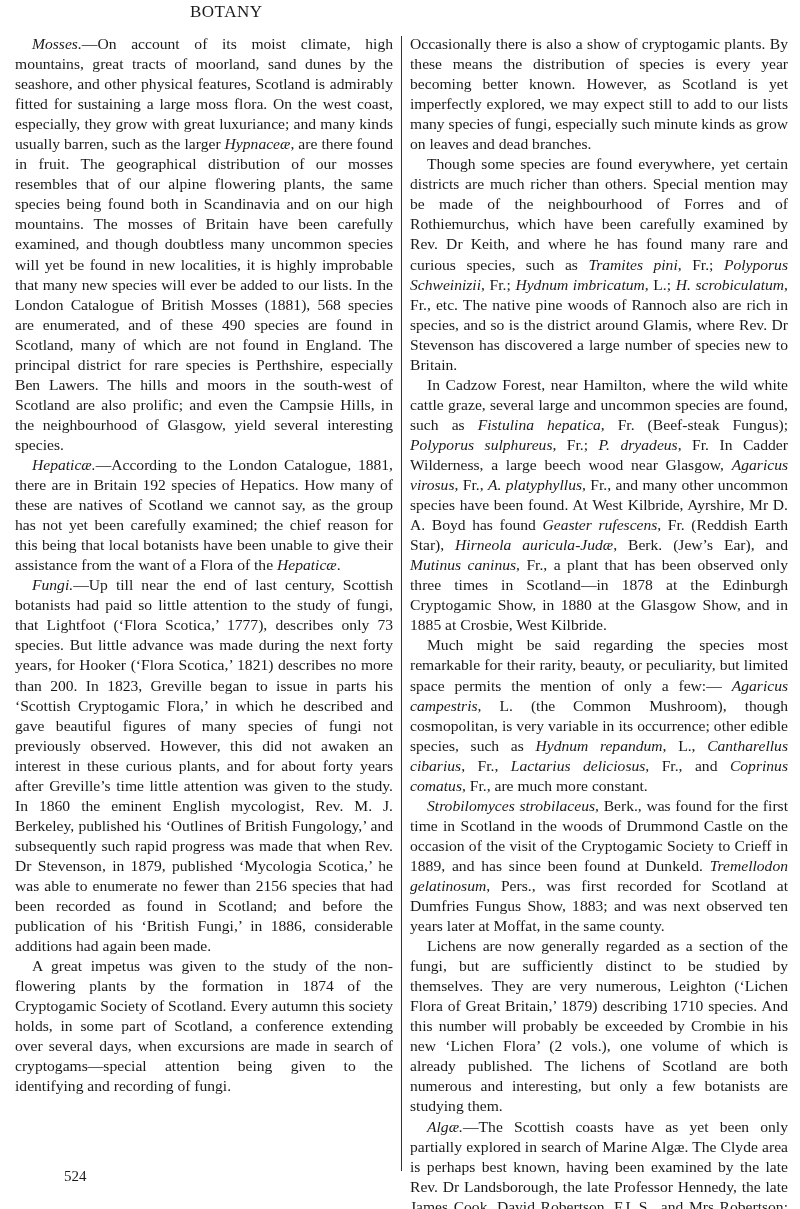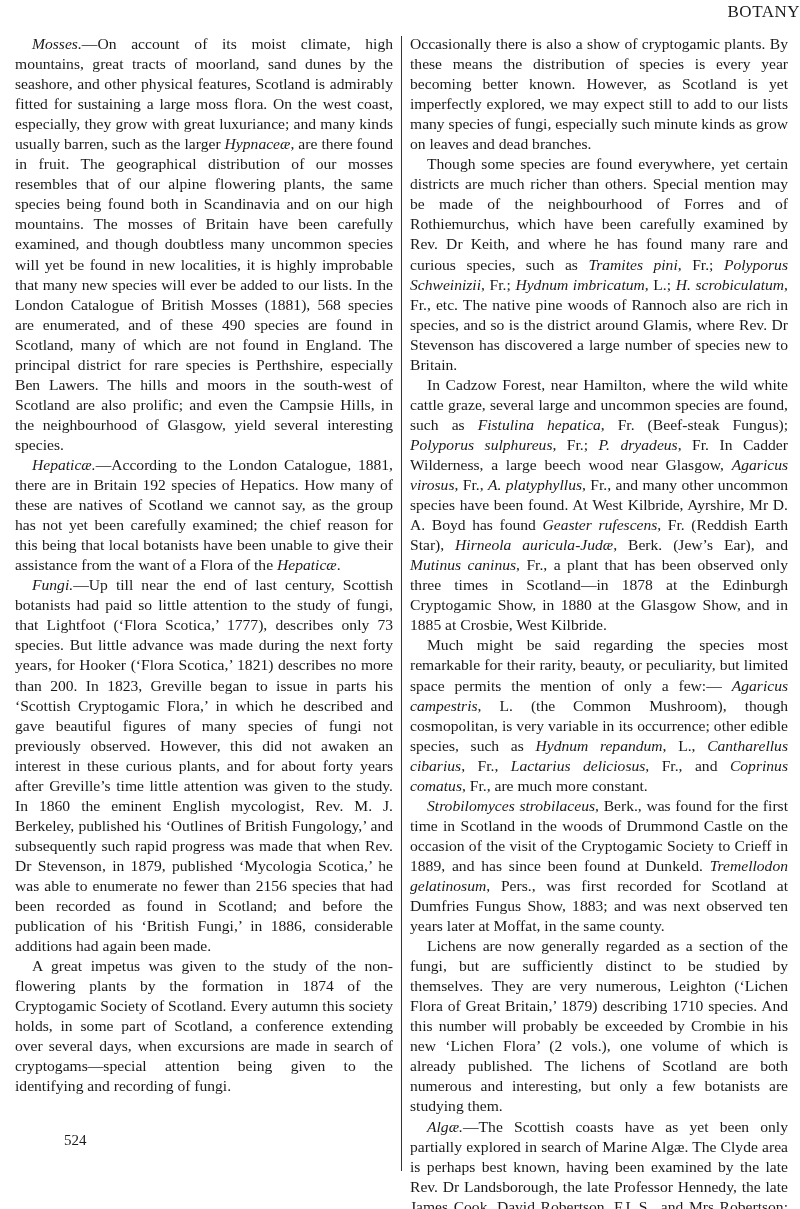--- a/index.html
+++ b/index.html
@@ -2,21 +2,21 @@
 <html><head>
 <meta charset="utf-8">
 <style>
   html, body { margin: 0; padding: 0; background: #ffffff; }
   body {
     width: 800px; height: 1209px; position: relative; overflow: hidden;
     font-family: "DejaVu Serif", "Liberation Serif", serif;
     color: #1a1a1a;
   }
   .page-header {
-    position: absolute; top: 2px; left: 0; width: 800px; text-align: right;
+    position: absolute; top: 2px; left: 0; width: 800px; text-align: left;
     font-size: 17px; letter-spacing: 0.5px; font-weight: normal;
     font-family: "Liberation Serif", "DejaVu Serif", serif;
     padding-left: 190px; box-sizing: border-box;
   }
   .column {
     position: absolute; top: 34px;
     font-family: "Liberation Serif", serif;
     font-size: 15.6px; line-height: 20.05px;
     text-align: justify; hyphens: manual;
   }
@@ -24,21 +24,21 @@
   .col-right { left: 410px; width: 378px; }
   .divider {
     position: absolute; left: 401px; top: 36px; width: 1px; height: 1135px;
     background: #333;
   }
   p { margin: 0; text-indent: 0; }
   p.indent { text-indent: 17px; }
   p.noindent { text-indent: 0; }
   i { font-style: italic; }
   .page-number {
-    position: absolute; left: 64px; top: 1132px;
+    position: absolute; left: 64px; top: 1168px;
     font-family: "Liberation Serif", serif; font-size: 15px;
   }
 </style>
 </head>
 <body>
 
 <div class="page-header">BOTANY</div>
 
 <div class="column col-left">
     <p class="indent"><i>Mosses.</i><span>—On account of its moist climate, high mountains, great tracts of moorland, sand dunes by the seashore, and other physical features, Scotland is admirably fitted for sustaining a large moss flora. On the west coast, especially, they grow with great luxuriance; and many kinds usually barren, such as the larger </span><i>Hypnaceæ</i><span>, are there found in fruit. The geographical distribution of our mosses resembles that of our alpine flowering plants, the same species being found both in Scandinavia and on our high mountains. The mosses of Britain have been carefully examined, and though doubtless many uncommon species will yet be found in new localities, it is highly improbable that many new species will ever be added to our lists. In the London Catalogue of British Mosses (1881), 568 species are enumerated, and of these 490 species are found in Scotland, many of which are not found in England. The principal district for rare species is Perthshire, especially Ben Lawers. The hills and moors in the south-west of Scotland are also prolific; and even the Campsie Hills, in the neighbourhood of Glasgow, yield several interesting species.</span></p>

